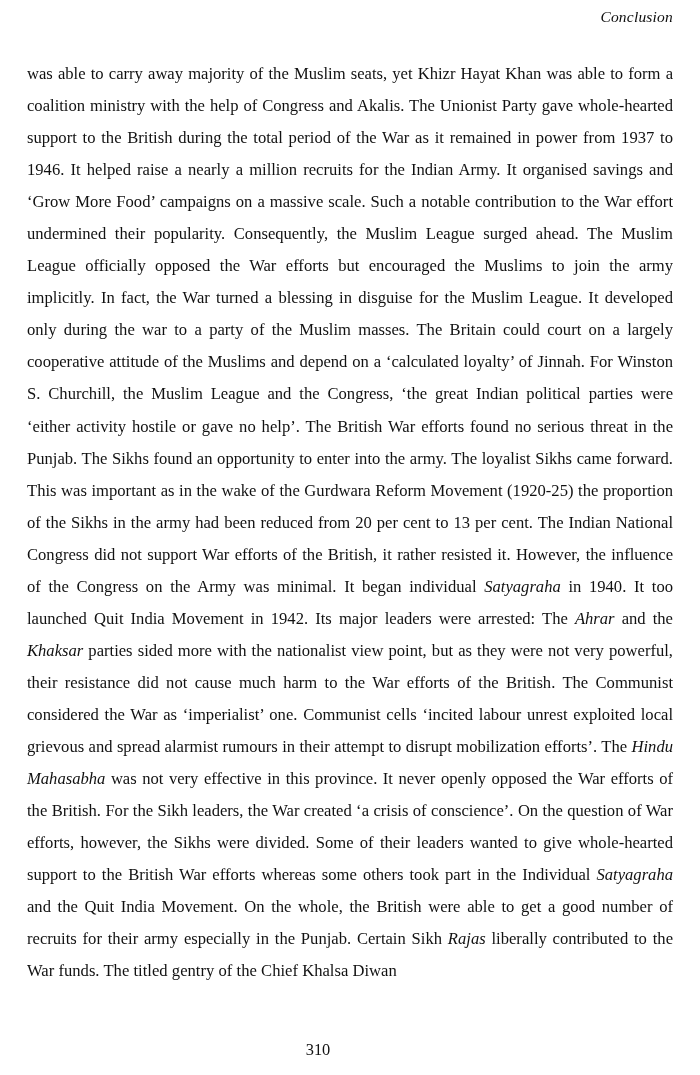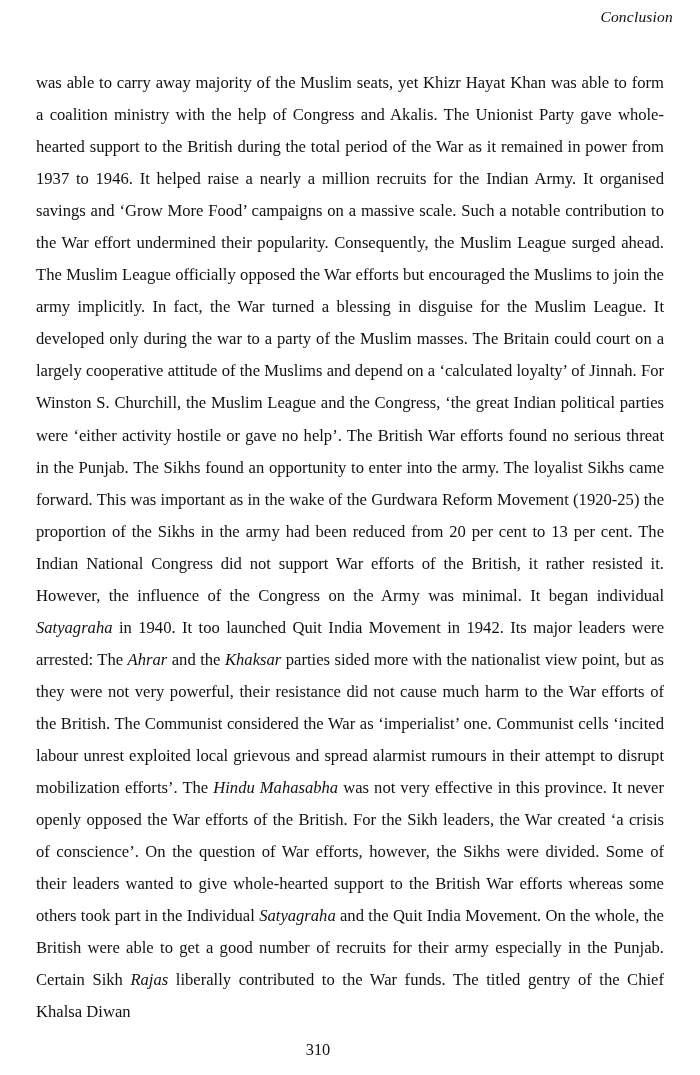--- a/index.html
+++ b/index.html
@@ -36,21 +36,21 @@
     letter-spacing: 0.2px;
     color: #0d0d0d;
   }
   .body-area {
     position: absolute;
     top: 58px;
     left: 27px;
     width: 646px;
   }
   .body-text {
-    margin: 9px;
+    margin: 0;
     text-align: justify;
     text-justify: inter-word;
     font-size: 16.6px;
     line-height: 32.05px;
     color: #111111;
     hyphens: none;
     word-spacing: 0.1px;
   }
   .body-text i, .body-text em {
     font-style: italic;

